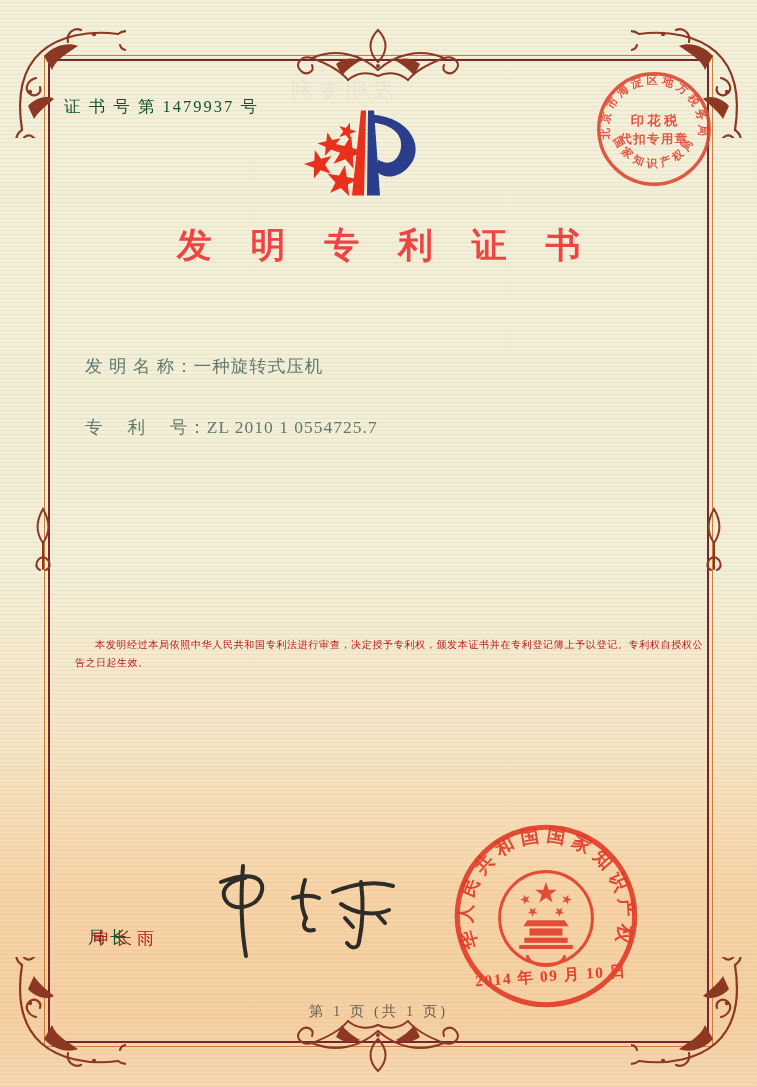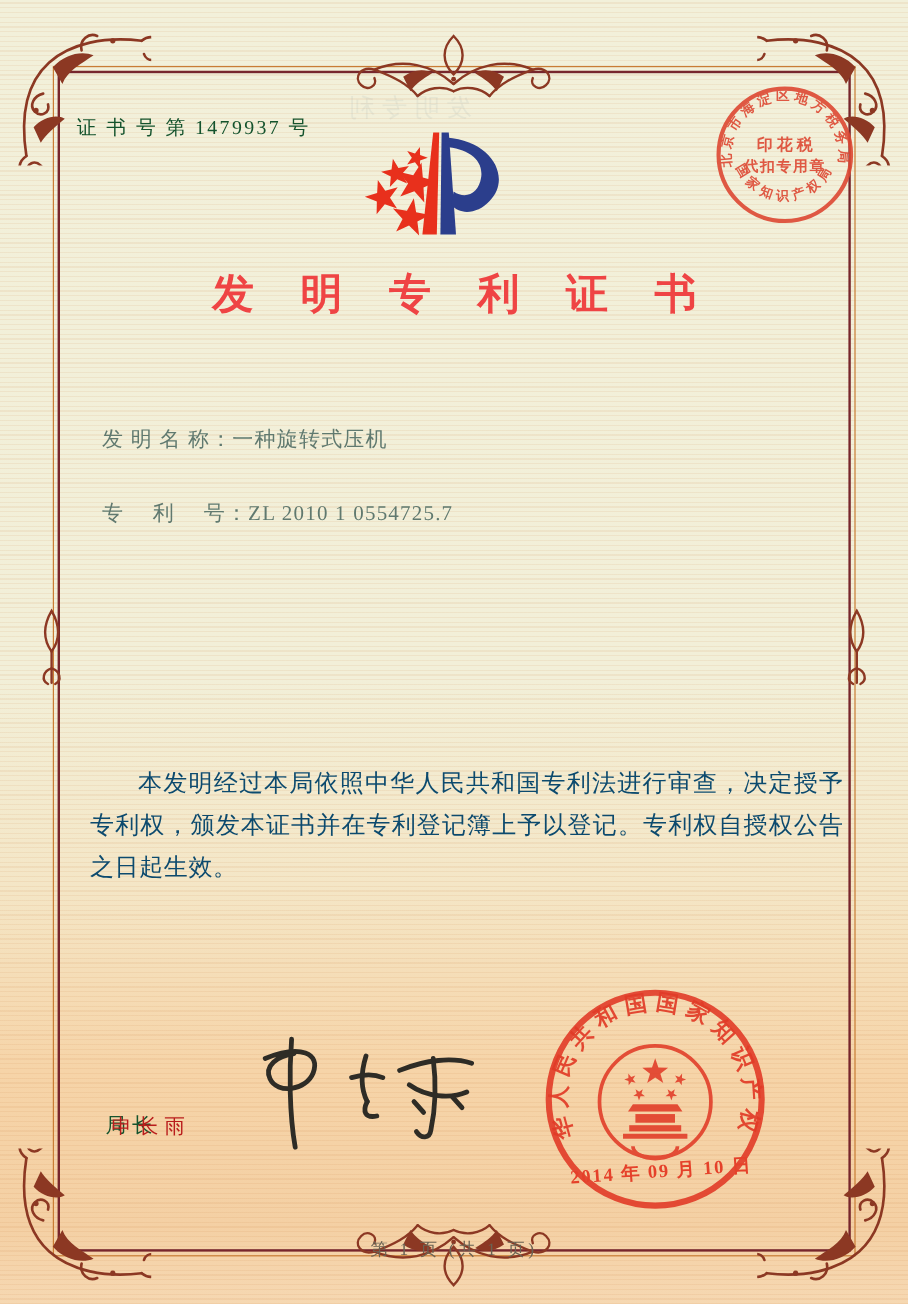--- a/index.html
+++ b/index.html
@@ -31,31 +31,31 @@
   .cert-number{left:64px;top:96px;font-size:16.5px;letter-spacing:2px;color:#14532d;}
   .ghost{left:285px;top:76px;font-size:21px;letter-spacing:6px;color:#8fa0a8;
     opacity:.12;transform:scaleX(-1);filter:blur(.6px);}
   .doc-title{left:0;top:222px;width:100%;text-align:center;
     font-size:35px;font-weight:bold;letter-spacing:15px;color:#ef4444;text-indent:15px;}
   .fields{left:85px;top:320px;width:580px;display:flex;flex-direction:column;gap:37px;
     font-size:17.5px;color:#60796f;letter-spacing:1px;margin-top:34px;}
   .field-row{white-space:nowrap;}
   .field-label{display:inline;}
   .field-value{display:inline;}
-  .body-text{left:75px;top:636px;width:628px;font-size:20px;line-height:1.76;
-    color:#0c4a6e;letter-spacing:.5px;text-align:justify;}
+  .body-text{left:75px;top:636px;width:628px;font-size:10px;line-height:1.76;
+    color:#b91c1c;letter-spacing:.5px;text-align:justify;}
   .body-text p{margin:0;text-indent:2em;}
   .officer{left:88px;top:929px;font-size:17px;color:#14532d;letter-spacing:5px;line-height:1;}
   .officer-name{left:93px;top:930px;font-size:17px;color:#b91c1c;letter-spacing:5px;line-height:1;}
   .sig{left:185px;top:852px;}
   .seal{left:448px;top:818px;opacity:.93;}
   .seal-date{left:453px;top:966px;width:196px;text-align:center;font-size:15.5px;
     color:#e5412a;letter-spacing:1.5px;transform:rotate(-4deg);font-weight:bold;}
   .footer{left:0;top:1002px;width:100%;text-align:center;font-size:14.5px;
-    color:#6a6253;letter-spacing:3px;margin-top:30px;}
+    color:#6a6253;letter-spacing:3px;}
   .tax-stamp{left:585px;top:60px;opacity:.9;}
   .logo{left:290px;top:100px;}
 </style>
 </head>
 <body>
 
 <svg width="0" height="0" style="position:absolute">
   <defs>
     <path id="star" d="M0,-10 L2.35,-3.24 L9.5,-3.1 L3.8,1.24 L5.9,8.1 L0,4 L-5.9,8.1 L-3.8,1.24 L-9.5,-3.1 L-2.35,-3.24 Z"></path>
     <g id="corner-flourish">

